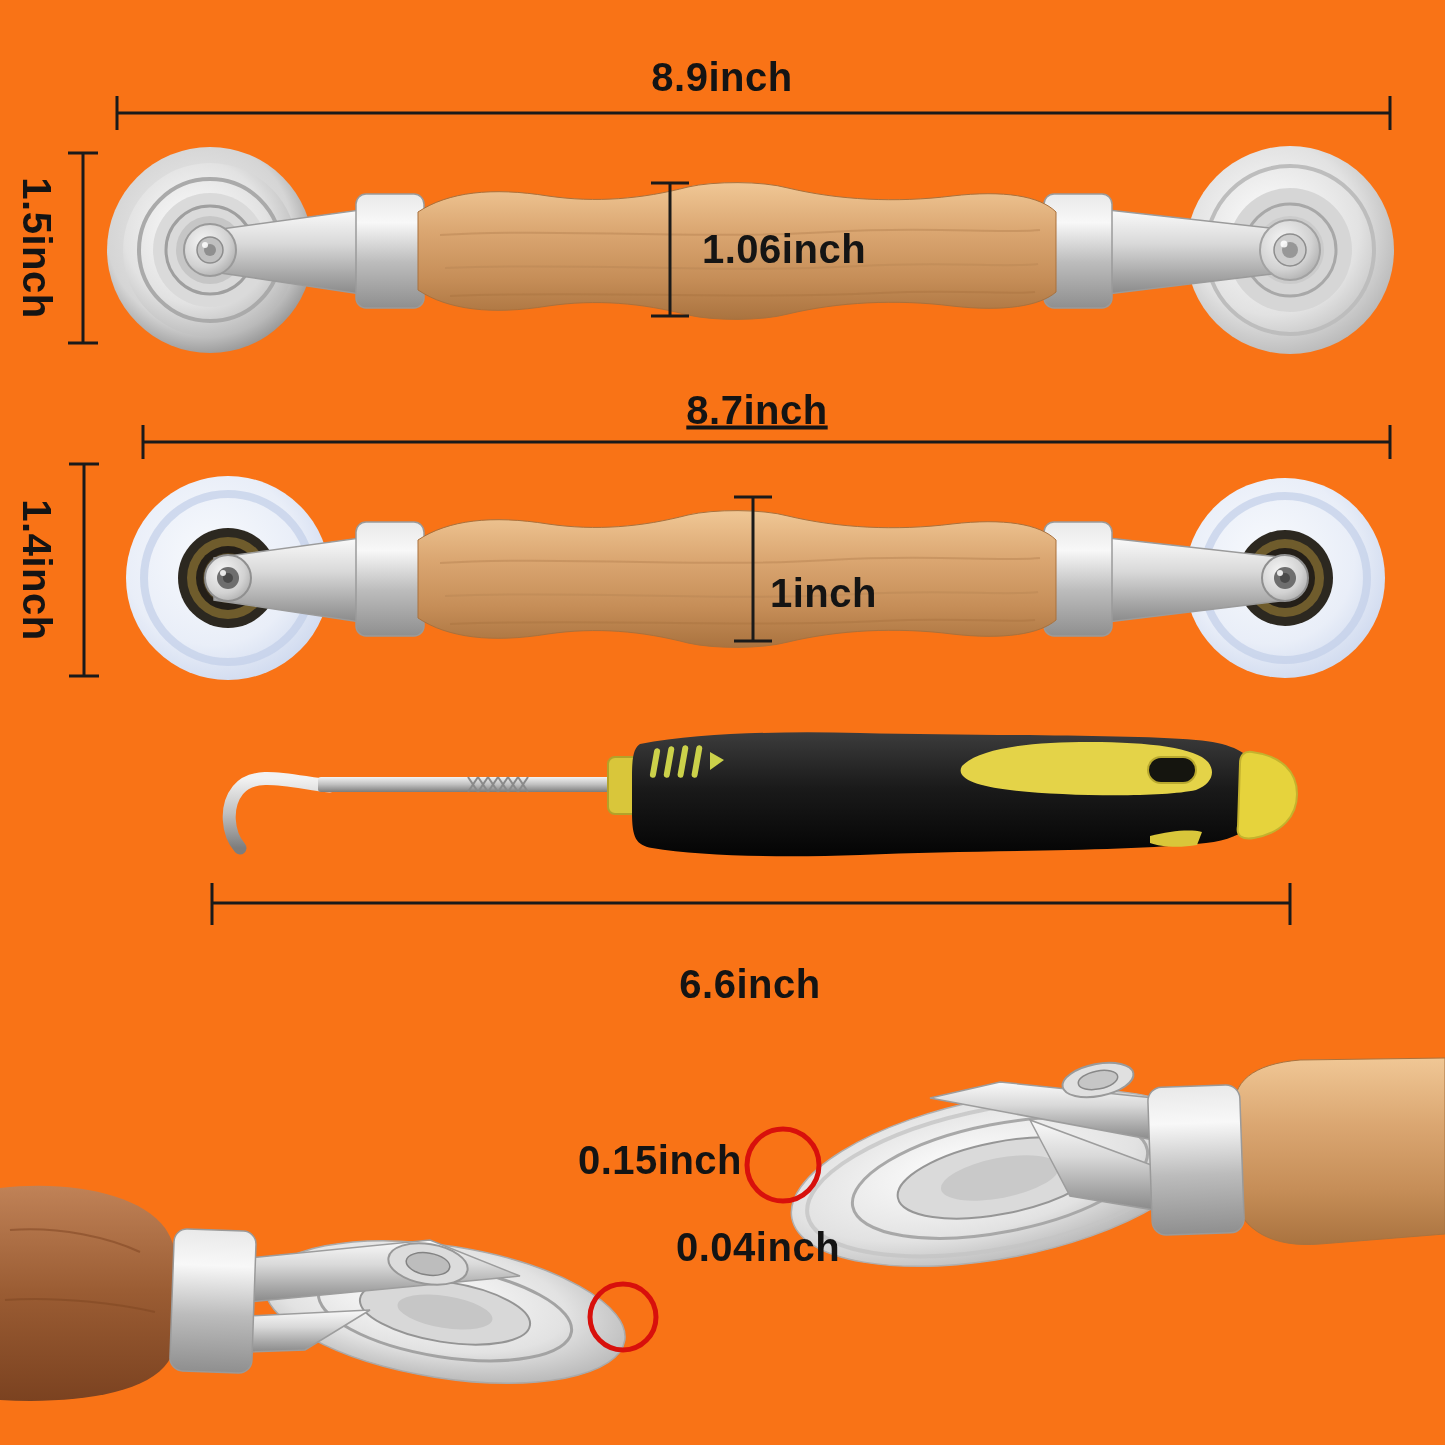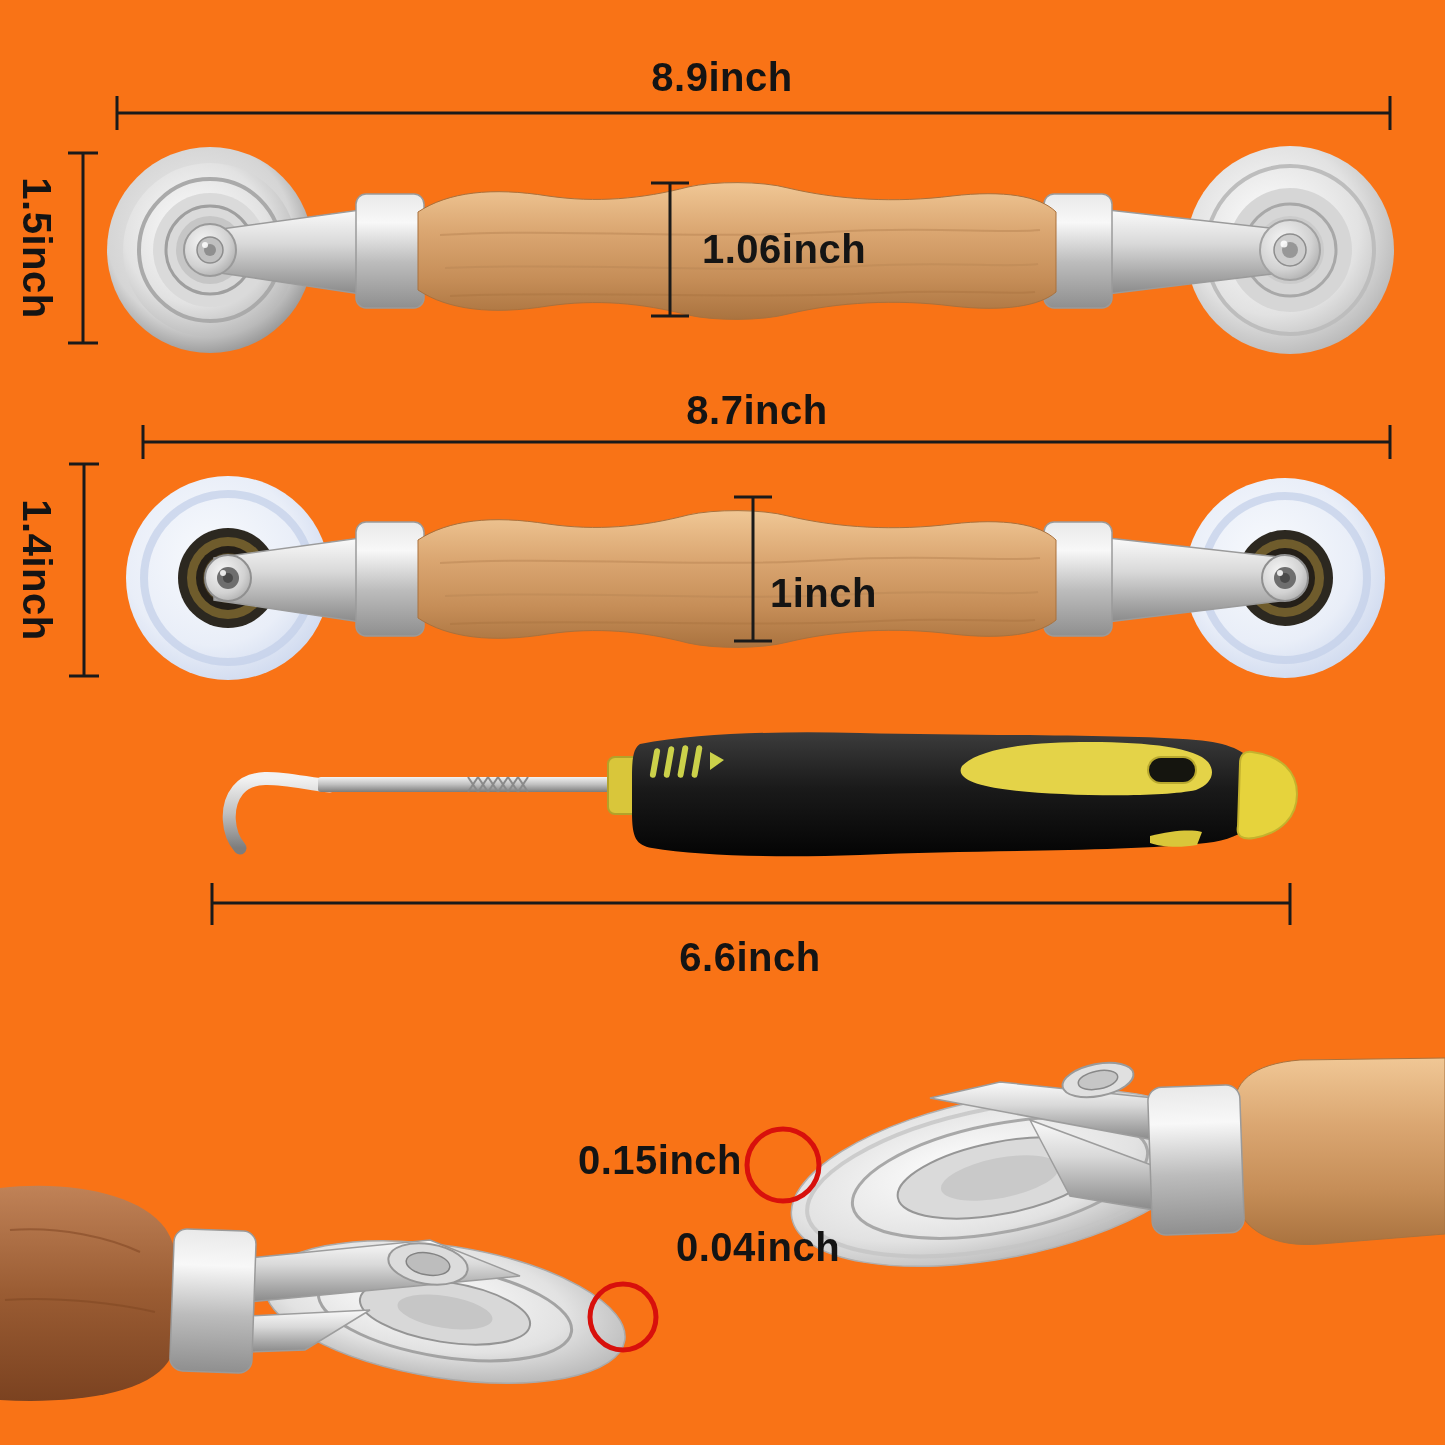--- a/index.html
+++ b/index.html
@@ -268,22 +268,22 @@
     <line x1="212" y1="903" x2="1290" y2="903"></line>
     <line x1="212" y1="883" x2="212" y2="925"></line>
     <line x1="1290" y1="883" x2="1290" y2="925"></line>
   </g>
 </svg>
 
 <div class="dim-label center" style="left:722px;top:77px;">8.9inch</div>
 <div class="dim-label rot90" style="left:36px;top:248px;">1.5inch</div>
 <div class="dim-label vcenter" style="left:688px;top:249px;margin-left:14px;">1.06inch</div>
 
-<div class="dim-label center" style="left:757px;top:410px;">8.7inch</div>
+<div class="dim-label center" style="left:757px;top:410px;text-decoration:underline;">8.7inch</div>
 <div class="dim-label rot90" style="left:36px;top:570px;">1.4inch</div>
 <div class="dim-label vcenter" style="left:770px;top:593px;">1inch</div>
 
-<div class="dim-label center" style="left:750px;top:957px;">6.6inch</div>
+<div class="dim-label center" style="left:750px;top:984px;">6.6inch</div>
 
 <div class="dim-label center" style="left:660px;top:1160px;">0.15inch</div>
 <div class="dim-label vcenter" style="left:676px;top:1247px;">0.04inch</div>
 
 </div>
 
 </body></html>

